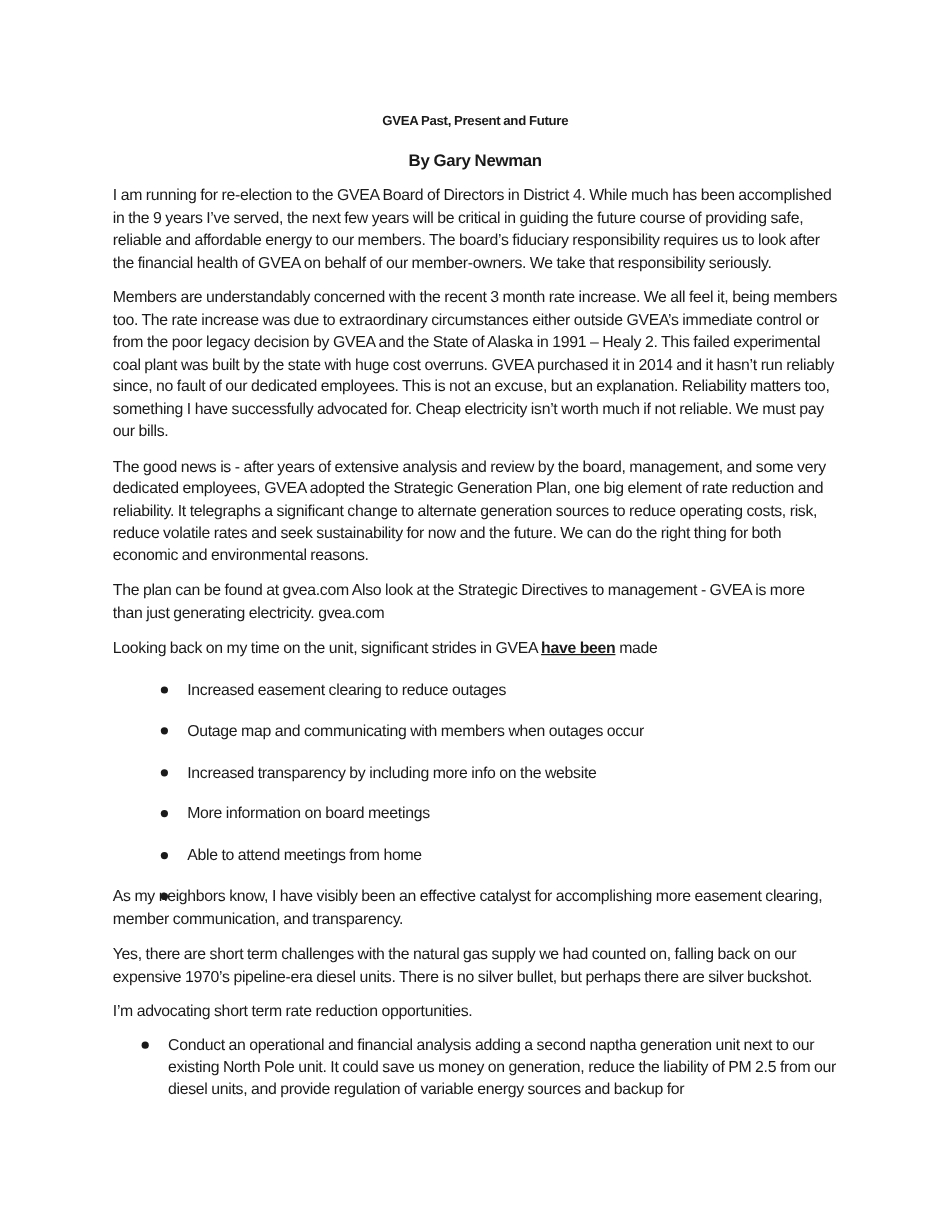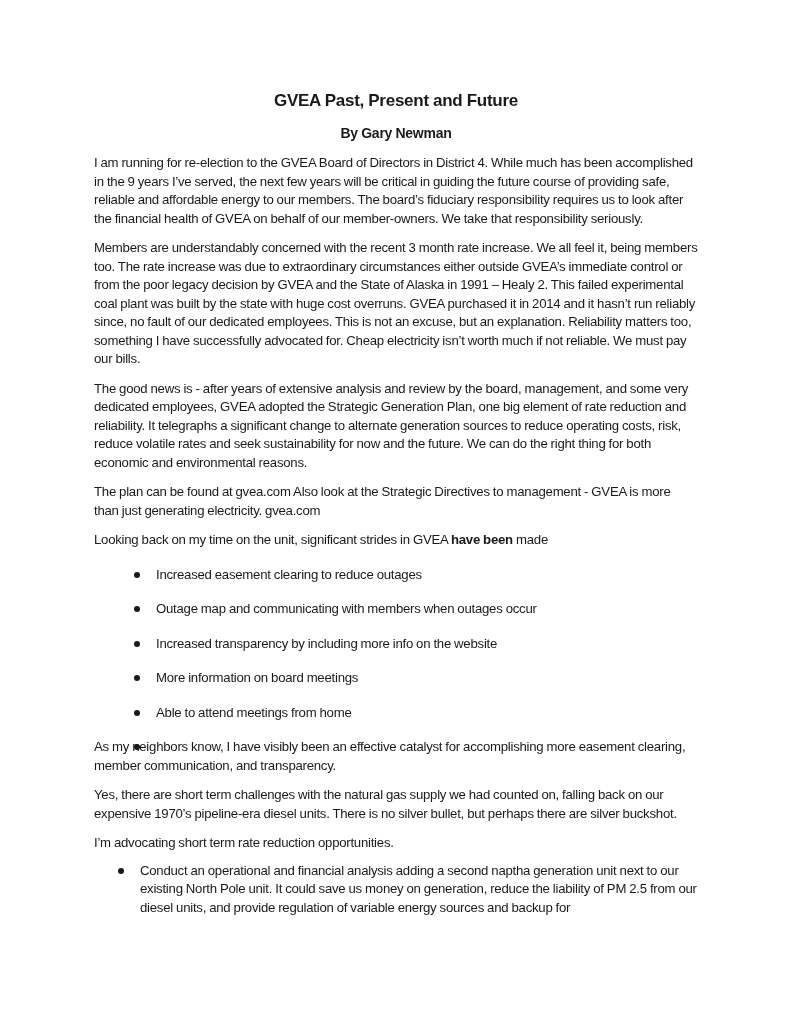--- a/index.html
+++ b/index.html
@@ -10,38 +10,38 @@
       font-family: "Liberation Sans", "DejaVu Sans", sans-serif;
       font-size: 13.2px;
       letter-spacing: -0.25px;
       word-spacing: -0.3px;
     }
     .content {
       position: absolute; left: 94px; top: 92px; width: 604px;
       line-height: 18.5px;
     }
     .title {
-      text-align: center; font-weight: bold; margin: 0; font-size: 17px;
+      text-align: center; font-weight: bold; margin: 0; font-size: 11px;
       height: 18.5px;
     }
     .byline {
       text-align: center; font-weight: bold; margin: 13px 0 0 0; font-size: 14px;
       height: 18.5px;
     }
     p { margin: 0; }
     .para { margin-top: 11px; }
     .first { margin-top: 12px; }
     ul.bullets { list-style: none; margin: 9px 0 0 0; padding: 0; }
     ul.bullets li { position: relative; padding-left: 46px; }
     ul.bullets li .dot {
       position: absolute; left: 24px; top: 6px; width: 6px; height: 6px; border-radius: 50%; background: #1a1a1a;
     }
     ul.bullets.tight li { margin: 16px; }
     ul.bullets.spaced { }
-    b { font-weight: bold; }
+    b { font-weight: bold; text-decoration: underline; }
   </style>
 </head>
 <body>
 
 <div class="page">
   <div class="content">
     <p class="title">GVEA Past, Present and Future</p>
     <p class="byline">By Gary Newman</p>
 
     <p class="first">I am running for re-election to the GVEA Board of Directors in District 4. While much has been accomplished in the 9 years I’ve served, the next few years will be critical in guiding the future course of providing safe, reliable and affordable energy to our members.  The board’s fiduciary responsibility requires us to look after the financial health of GVEA on behalf of our member-owners. We take that responsibility seriously.</p>

